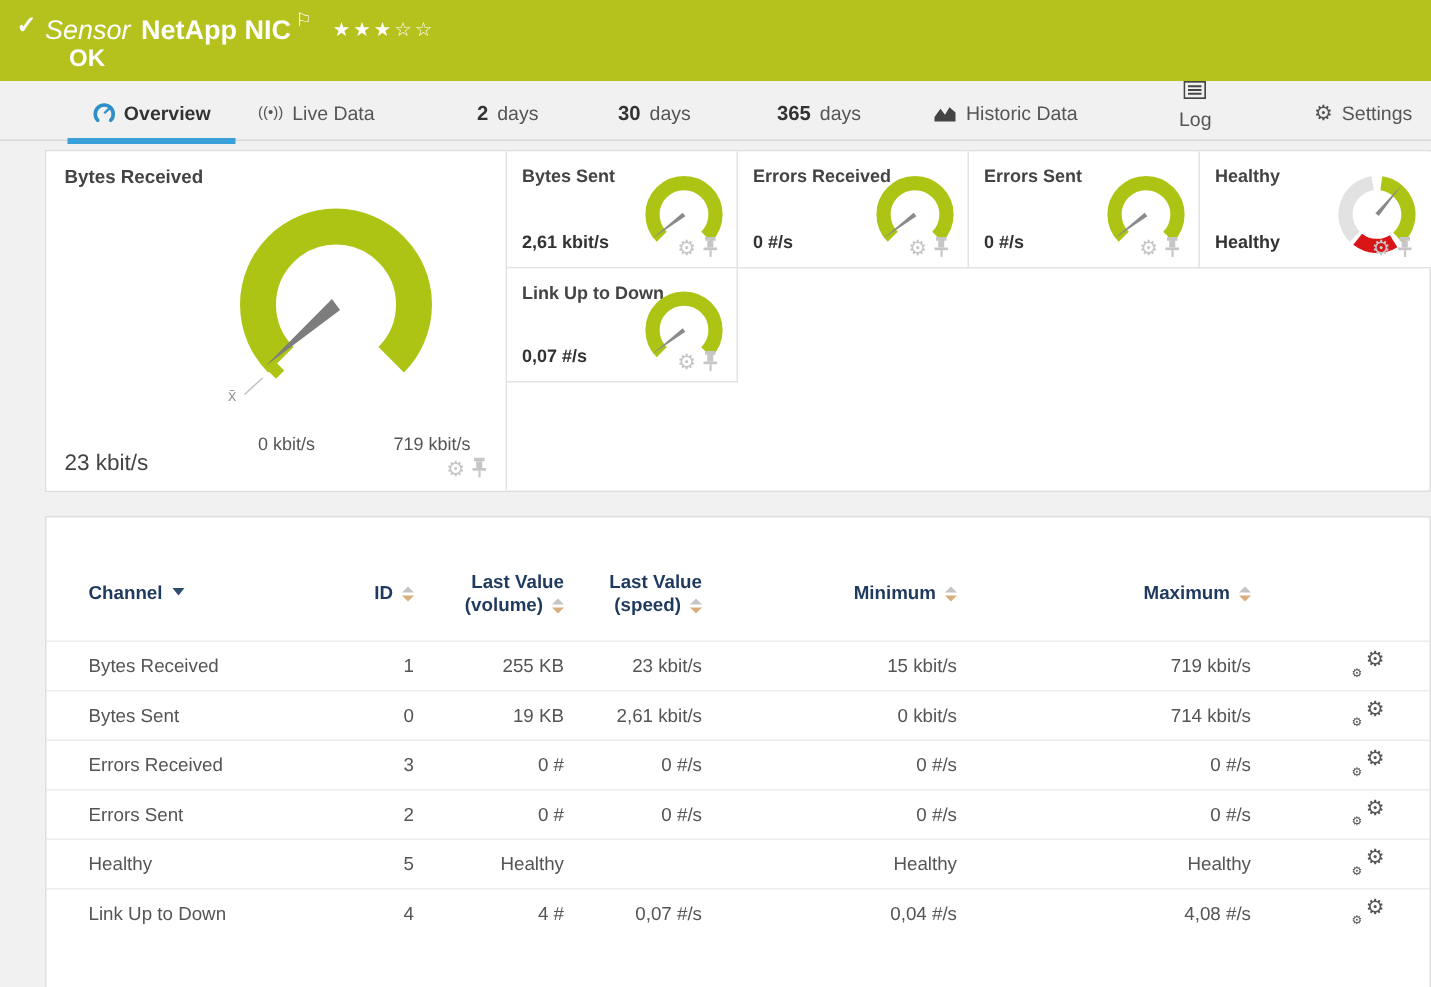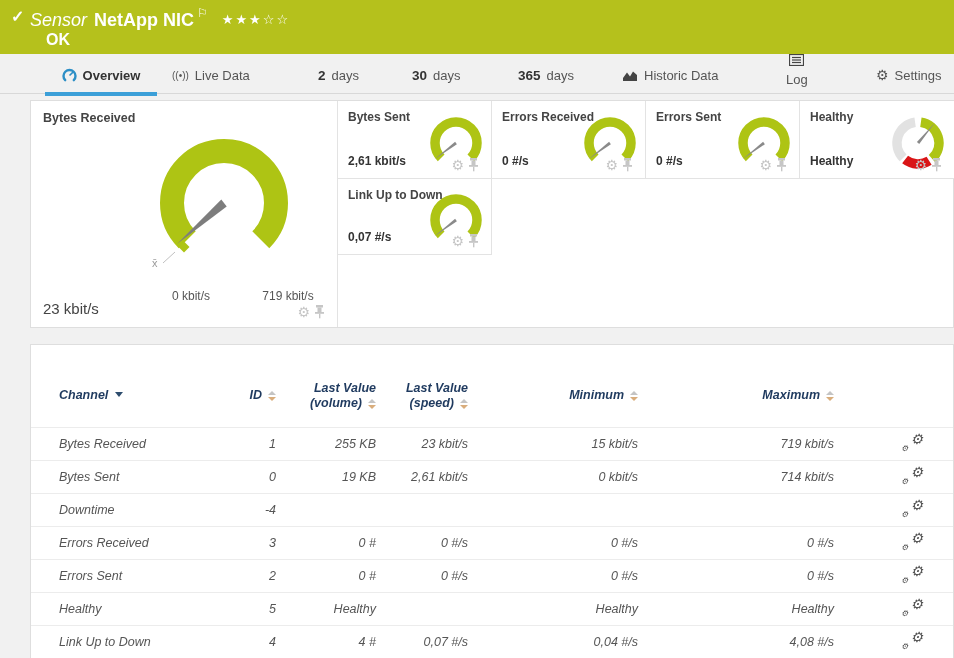--- a/index.html
+++ b/index.html
@@ -37,21 +37,21 @@
   .corner-ic .gearch { font-size:14px; line-height:14px; }
 
   .smallcell { width:154px; height:78px; border-right:1px solid #e3e3e3; border-bottom:1px solid #e3e3e3; }
   .smallcell .gtitle { top:9px; left:10px; font-size:12px; }
   .sm-val { position:absolute; left:10px; top:53px; font-size:12px; font-weight:bold; color:#333; }
   .sm-ic { right:12px; bottom:6px; }
 
   
   .tablepanel { position:absolute; left:30px; top:344px; width:924px; height:314px; background:#fff;
                 border:1px solid #dedede; border-bottom:none; overflow:hidden; }
-  table { border-collapse:collapse; width:924px; table-layout:fixed;font-style:italic; }
+  table { border-collapse:collapse; width:924px; table-layout:fixed; }
   th { color:#1f3a5f; font-size:12.5px; font-weight:bold; height:82px; vertical-align:middle;
        padding-top:20px; white-space:pre-line; line-height:15px; }
   td { font-size:12.5px; color:#555; height:33px; border-top:1px solid #ececec; }
   .c-channel { text-align:left; padding-left:28px; }
   .c-num { text-align:right; }
   .c-ic { text-align:right; padding-right:32px; }
   .sort { display:inline-block; vertical-align:-2px; margin-left:6px; }
   .sort i { display:block; width:0; height:0; border-left:4px solid transparent; border-right:4px solid transparent; }
   .sort .up { border-bottom:4px solid #c4c4c4; margin-bottom:2px; }
   .sort .down { border-top:4px solid #d9ad7c; }
@@ -272,29 +272,20 @@
       <tr>
         <td class="c-channel">Bytes Sent</td>
         <td class="c-num">0</td>
         <td class="c-num">19 KB</td>
         <td class="c-num">2,61 kbit/s</td>
         <td class="c-num">0 kbit/s</td>
         <td class="c-num">714 kbit/s</td>
         <td class="c-ic"><span class="chset"><span class="g2">⚙</span><span class="g1">⚙</span></span></td>
       </tr>
       <tr>
-        <td class="c-channel">Downtime</td>
-        <td class="c-num">-4</td>
-        <td class="c-num"></td>
-        <td class="c-num"></td>
-        <td class="c-num"></td>
-        <td class="c-num"></td>
-        <td class="c-ic"><span class="chset"><span class="g2">⚙</span><span class="g1">⚙</span></span></td>
-      </tr>
-      <tr>
         <td class="c-channel">Errors Received</td>
         <td class="c-num">3</td>
         <td class="c-num">0 #</td>
         <td class="c-num">0 #/s</td>
         <td class="c-num">0 #/s</td>
         <td class="c-num">0 #/s</td>
         <td class="c-ic"><span class="chset"><span class="g2">⚙</span><span class="g1">⚙</span></span></td>
       </tr>
       <tr>
         <td class="c-channel">Errors Sent</td>

